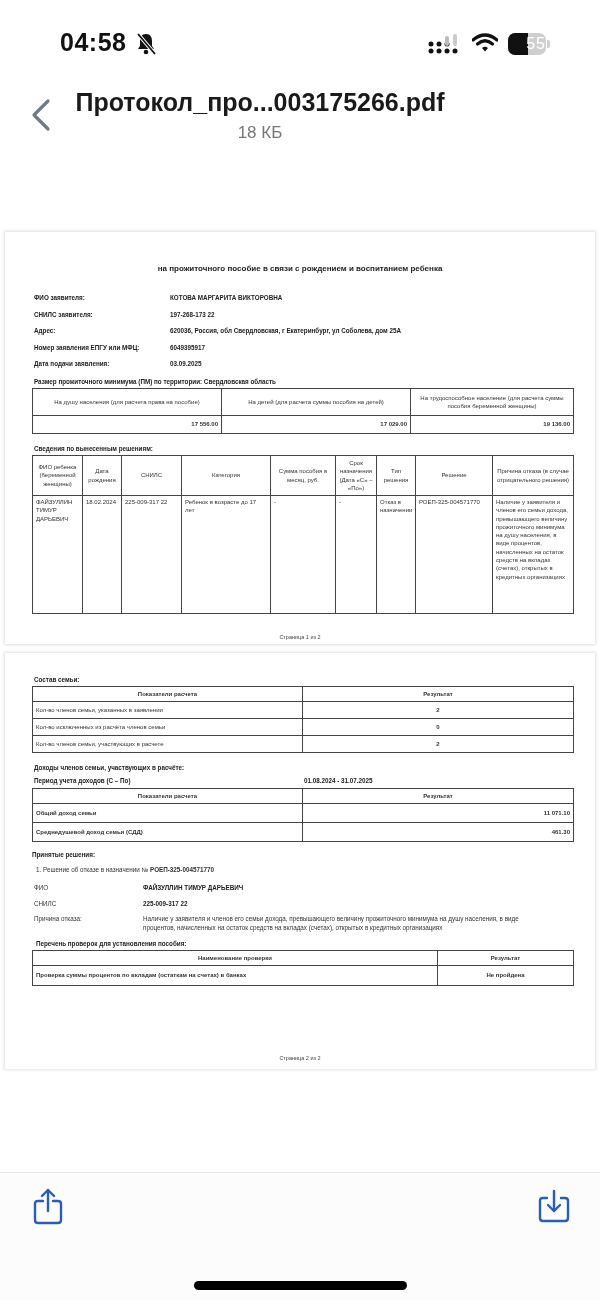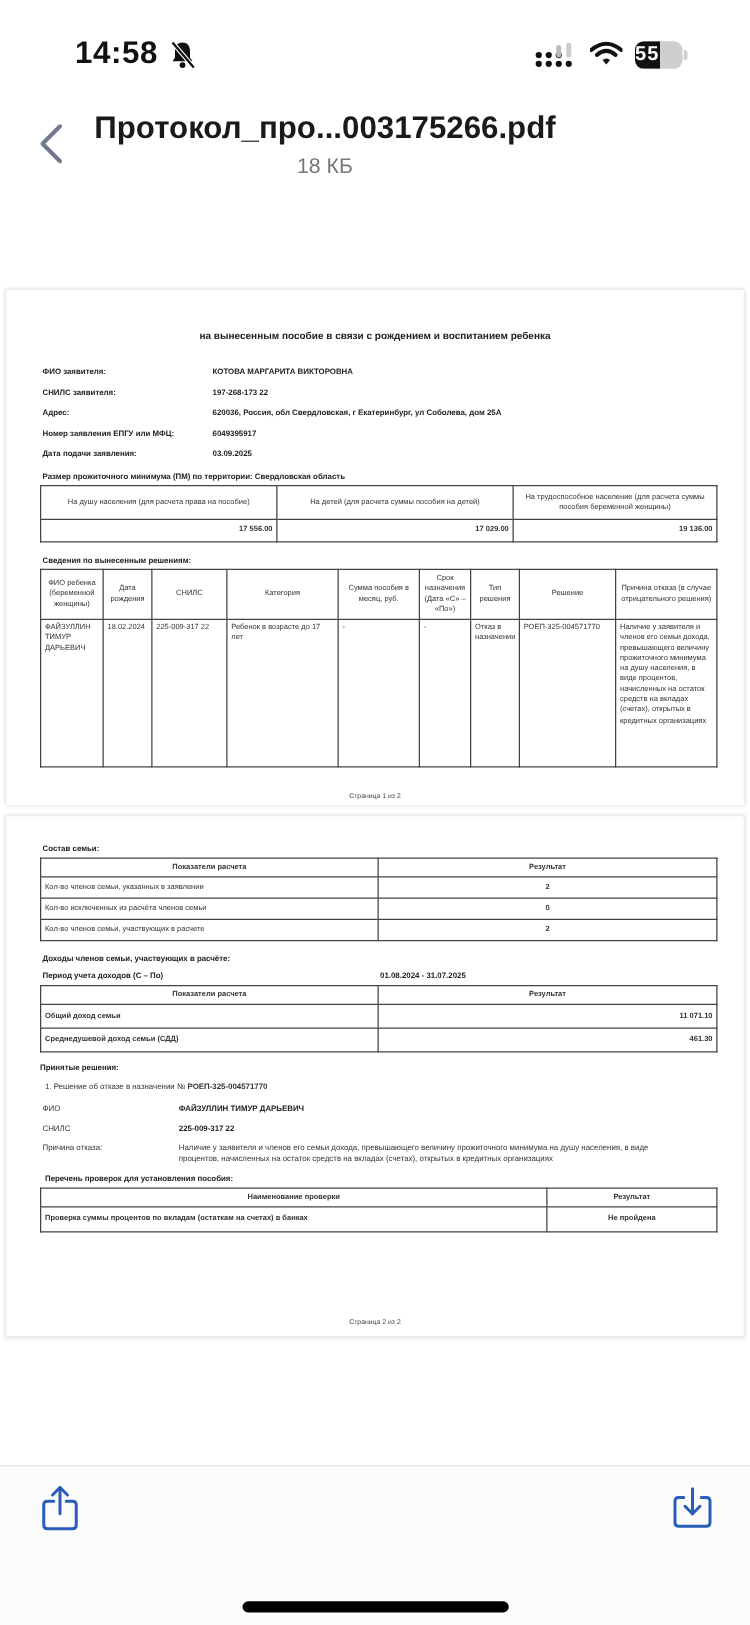--- a/index.html
+++ b/index.html
@@ -8,21 +8,21 @@
 
   
   .status-bar { position: absolute; top: 0; left: 0; width: 600px; height: 80px; }
   .time { position: absolute; left: 60px; top: 28px; font-size: 25px; font-weight: bold; letter-spacing: 0.5px; color: #111; }
   .bell { position: absolute; left: 135px; top: 32px; width: 22px; height: 24px; }
   .signal { position: absolute; left: 428px; top: 34px; width: 36px; height: 20px; }
   .wifi { position: absolute; left: 472px; top: 33px; width: 26px; height: 20px; }
   .battery { position: absolute; left: 508px; top: 33px; width: 42px; height: 22px; }
   .battery-body { position: absolute; left: 0; top: 0; width: 38px; height: 22px; border-radius: 7px; background: #cfcfcf; overflow: hidden; }
   .battery-fill { position: absolute; left: 0; top: 0; width: 20px; height: 22px; background: #111; }
-  .battery-text { position: absolute; left: 0; top: 0; width: 38px; height: 34px; font-size: 16px; font-weight: bold; color: #fff; text-align: left; line-height: 22px; letter-spacing: 1px; }
+  .battery-text { position: absolute; left: 0; top: 0; width: 38px; height: 34px; font-size: 16px; font-weight: normal; color: #fff; text-align: right; line-height: 22px; letter-spacing: 1px; }
   .battery-tip { position: absolute; left: 39px; top: 7px; width: 3px; height: 8px; border-radius: 0 2px 2px 0; background: #cfcfcf; }
 
   
   .nav { position: absolute; top: 80px; left: 0; width: 520px; height: 80px; }
   .back { position: absolute; left: 28px; top: 18px; width: 26px; height: 34px; cursor: pointer; }
   .doc-title { position: absolute; left: 0; right: 0; top: 8px; text-align: center; font-size: 25px; font-weight: bold; color: #1a1a1a; }
   .doc-size { position: absolute; left: 0; right: 0; top: 43px; text-align: center; font-size: 17px; color: #777; }
 
   
   .viewer { position: absolute; top: 228px; left: 0; width: 600px; }
@@ -47,21 +47,21 @@
   
   .toolbar { position: absolute; top: 1172px; left: 0; width: 600px; height: 128px; background: #fcfcfc; border-top: 1px solid #e4e4e4; }
   .share { position: absolute; left: 33px; top: 14px; width: 30px; height: 38px; cursor: pointer; }
   .download { position: absolute; left: 538px; top: 16px; width: 32px; height: 34px; cursor: pointer; }
   .home-indicator { position: absolute; left: 194px; top: 108px; width: 213px; height: 9px; border-radius: 5px; background: #000; }
 </style>
 </head>
 <body>
 
 <div class="status-bar">
-  <div class="time">14:58</div>
+  <div class="time">04:58</div>
   <svg class="bell" viewBox="0 0 22 24">
     <path d="M11 2 C6.5 2 5 5.5 5 9 L5 14 L3 17 L19 17 L17 14 L17 9 C17 5.5 15.5 2 11 2 Z" fill="#111"></path>
     <circle cx="11" cy="20" r="2.3" fill="#111"></circle>
     <line x1="3" y1="2" x2="20" y2="22" stroke="#fff" stroke-width="3.5"></line>
     <line x1="3" y1="2" x2="20" y2="22" stroke="#111" stroke-width="1.8"></line>
   </svg>
   <svg class="signal" viewBox="0 0 36 20">
     <circle cx="3" cy="17" r="2.5" fill="#111"></circle>
       <circle cx="11" cy="17" r="2.5" fill="#111"></circle>
       <circle cx="19" cy="17" r="2.5" fill="#111"></circle>
@@ -91,21 +91,21 @@
     <path d="M20 3 L6 17 L20 31" stroke="#6f7a8c" stroke-width="3.2" fill="none" stroke-linecap="round" stroke-linejoin="round"></path>
   </svg>
   <div class="doc-title">Протокол_про...003175266.pdf</div>
   <div class="doc-size">18 КБ</div>
 </div>
 
 <div class="viewer">
 
   <div class="page page1 pdf">
     <div class="title">
-      <div>на вынесенным пособие в связи с рождением и воспитанием ребенка</div>
+      <div>на прожиточного пособие в связи с рождением и воспитанием ребенка</div>
     </div>
 
     <div class="info-row" style="top:62px;">
       <span class="lbl">ФИО заявителя:</span>
       <span class="val">КОТОВА МАРГАРИТА ВИКТОРОВНА</span>
     </div>
     <div class="info-row" style="top:79px;">
       <span class="lbl">СНИЛС заявителя:</span>
       <span class="val">197-268-173 22</span>
     </div>

